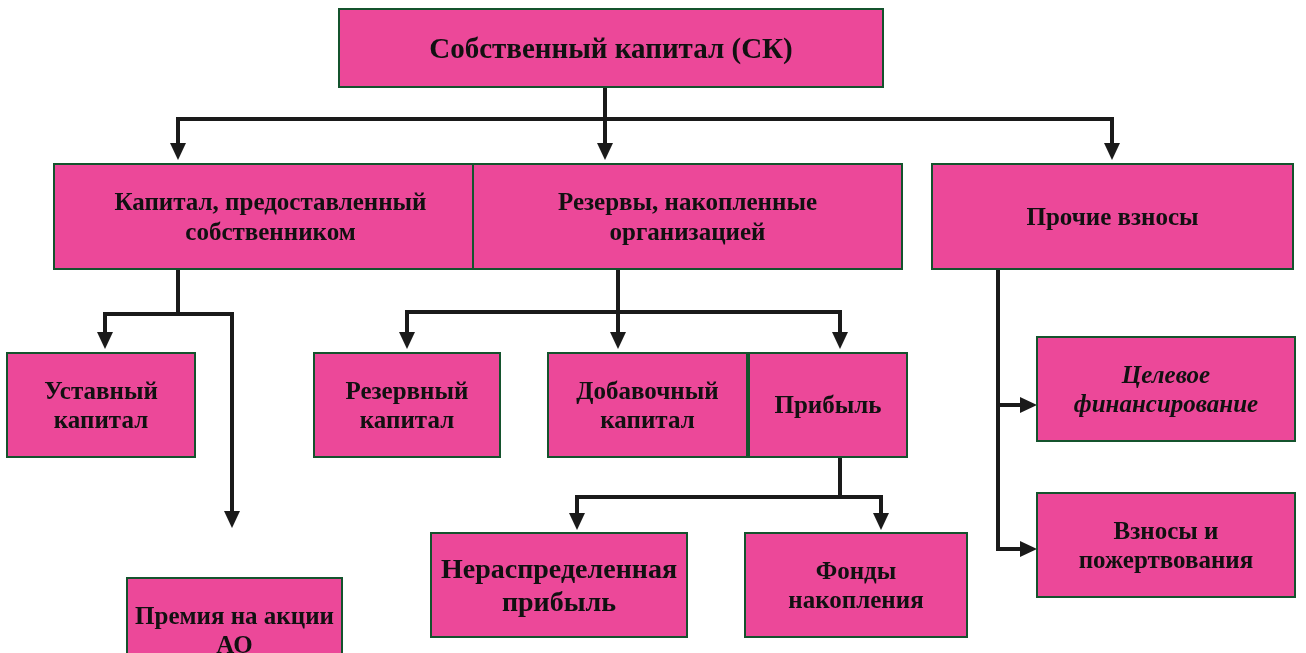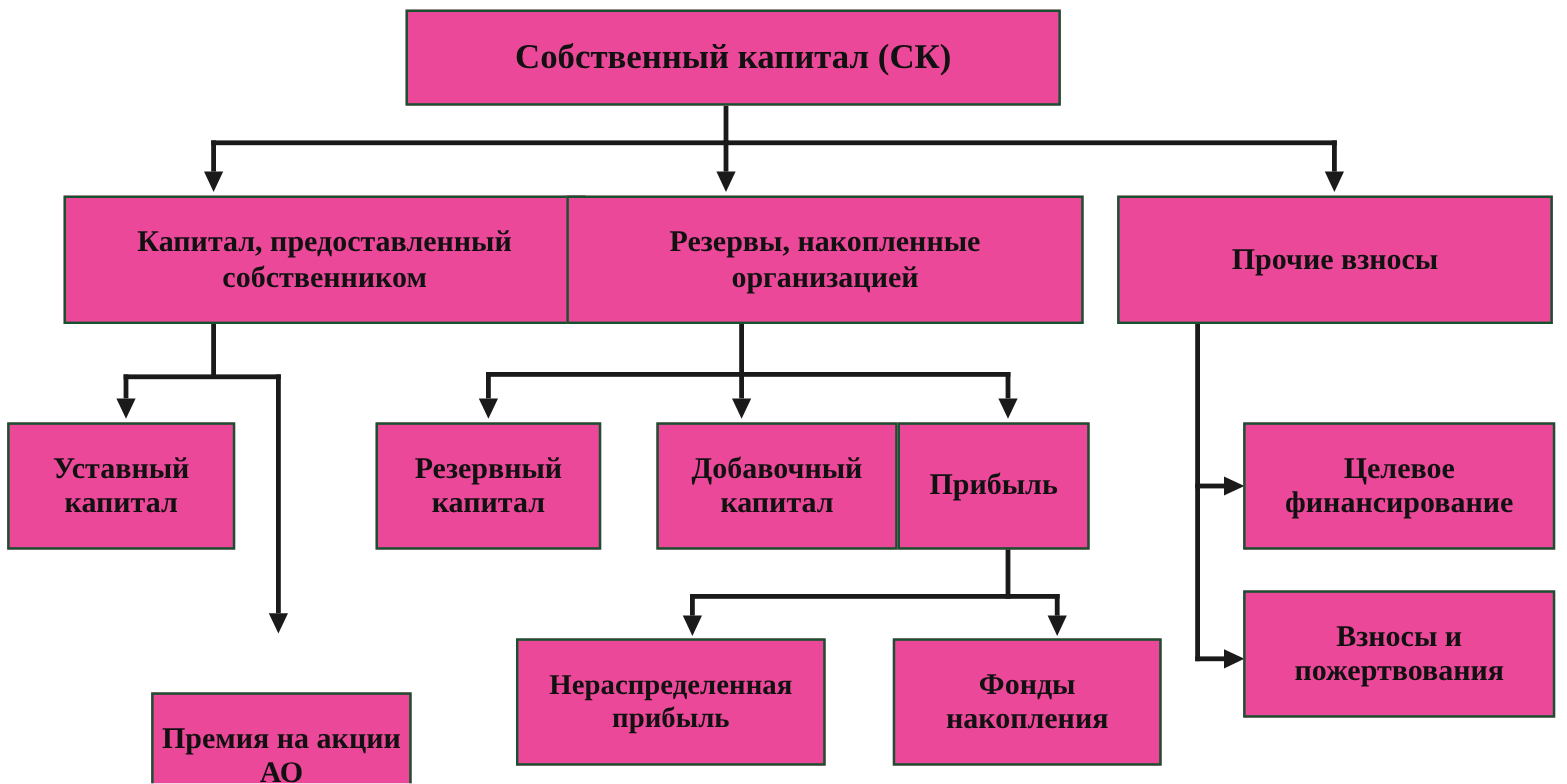--- a/index.html
+++ b/index.html
@@ -139,29 +139,29 @@
   </div>
 
   <div class="node" style="left:521px; top:352px; width:201px; height:106px; font-size:25px;margin-left:26px;">
     <span>Добавочный капитал</span>
   </div>
 
   <div class="node" style="left:748px; top:352px; width:160px; height:106px; font-size:25px;">
     <span>Прибыль</span>
   </div>
 
-  <div class="node" style="left:1036px; top:352px; width:260px; height:106px; font-size:25px;">
+  <div class="node" style="left:1036px; top:336px; width:260px; height:106px; font-size:25px;font-style:italic;">
     <span>Целевое финансирование</span>
   </div>
 
   <div class="node" style="left:126px; top:532px; width:217px; height:106px; font-size:25px;margin-top:45px;">
     <span>Премия на акции АО</span>
   </div>
 
-  <div class="node" style="left:430px; top:532px; width:258px; height:106px; font-size:24px;justify-content:center;">
+  <div class="node" style="left:430px; top:532px; width:258px; height:106px; font-size:28px;justify-content:center;">
     <span>Нераспределенная прибыль</span>
   </div>
 
   <div class="node" style="left:744px; top:532px; width:224px; height:106px; font-size:25px;">
     <span>Фонды накопления</span>
   </div>
 
   <div class="node" style="left:1036px; top:492px; width:260px; height:106px; font-size:25px;">
     <span>Взносы и пожертвования</span>
   </div>

